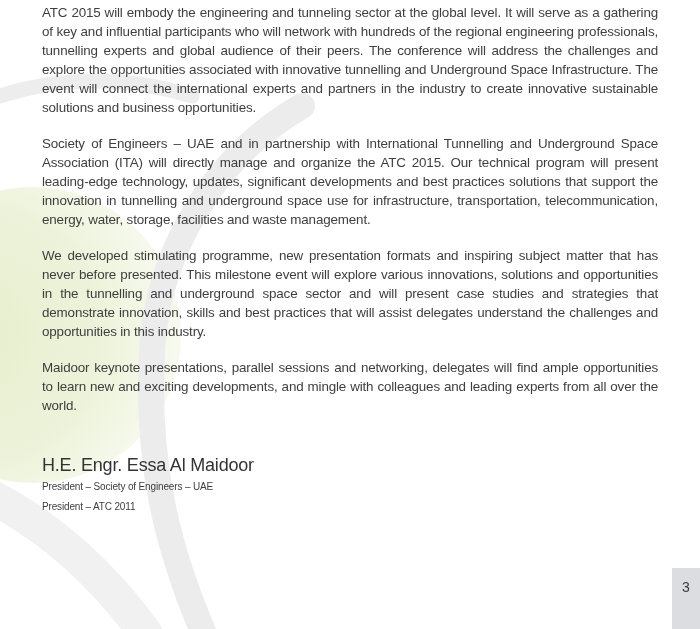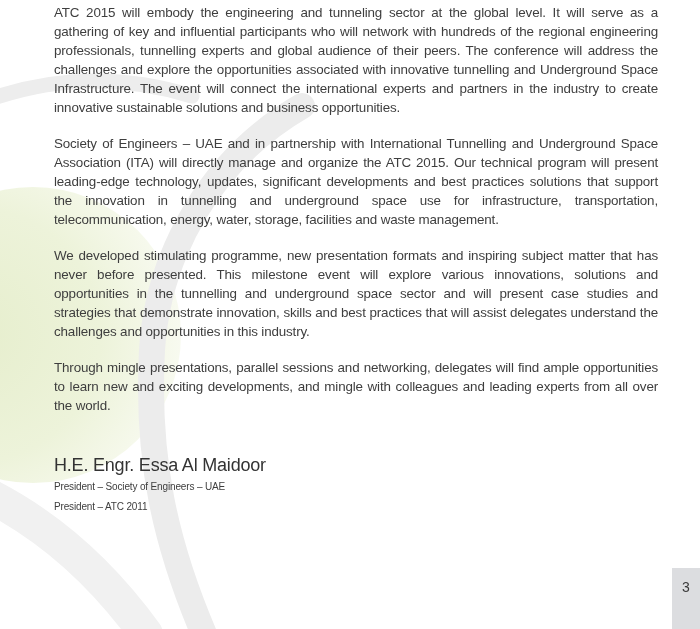--- a/index.html
+++ b/index.html
@@ -13,21 +13,21 @@
   }
   .watermark {
     position: absolute;
     left: 0; top: 0;
     width: 700px; height: 629px;
     z-index: 0;
     pointer-events: none;
   }
   .content {
     position: absolute;
-    left: 54px;
+    left: 42px;
     right: 42px;
     top: 3px;
     z-index: 1;
     color: #3e3e3e;
     font-size: 13.4px;
     line-height: 19px;
     letter-spacing: -0.15px;
   }
   .content p {
     margin: 0 0 17px 0;
@@ -80,21 +80,21 @@
 
     <path d="M 302 106 C 212 158 158 253 152 350 C 146 460 166 545 204 634" fill="none" stroke="#ececec" stroke-width="26" stroke-linecap="round"></path>
 
     <path d="M -14 494 Q 78 540 146 634" fill="none" stroke="#f1f1f1" stroke-width="34" stroke-linecap="round"></path>
   </svg>
 
   <div class="content">
     <p>ATC 2015 will embody the engineering and tunneling sector at the global level. It will serve as a gathering of key and influential participants who will network with hundreds of the regional engineering professionals, tunnelling experts and global audience of their peers. The conference will address the challenges and explore the opportunities associated with innovative tunnelling and Underground Space Infrastructure. The event will connect the international experts and partners in the industry to create innovative sustainable solutions and business opportunities.</p>
     <p>Society of Engineers – UAE and in partnership with International Tunnelling and Underground Space Association (ITA) will directly manage and organize the ATC 2015. Our technical program will present leading-edge technology, updates, significant developments and best practices solutions that support the innovation in tunnelling and underground space use for infrastructure, transportation, telecommunication, energy, water, storage, facilities and waste management.</p>
     <p>We developed stimulating programme, new presentation formats and inspiring subject matter that has never before presented. This milestone event will explore various innovations, solutions and opportunities in the tunnelling and underground space sector and will present case studies and strategies that demonstrate innovation, skills and best practices that will assist delegates understand the challenges and opportunities in this industry.</p>
-    <p>Through mingle presentations, parallel sessions and networking, delegates will find ample opportunities to learn new and exciting developments, and mingle with colleagues and leading experts from all over the world.</p>
+    <p>Maidoor keynote presentations, parallel sessions and networking, delegates will find ample opportunities to learn new and exciting developments, and mingle with colleagues and leading experts from all over the world.</p>
 
     <div class="signature">
       <div class="sig-name">H.E. Engr. Essa Al Maidoor</div>
       <div class="sig-title">President – Society of Engineers – UAE</div>
       <div class="sig-title">President – ATC 2011</div>
     </div>
   </div>
 
   <div class="page-tab">
     <span>3</span>

